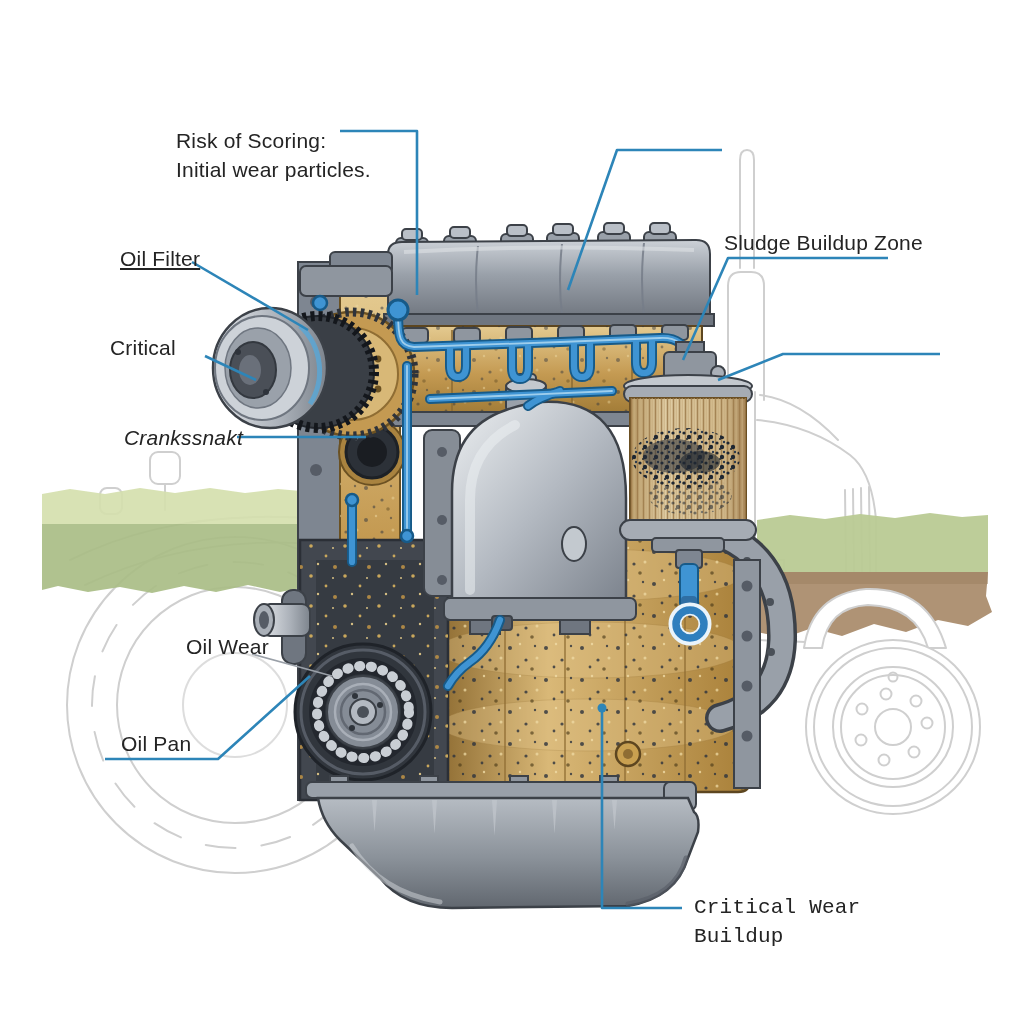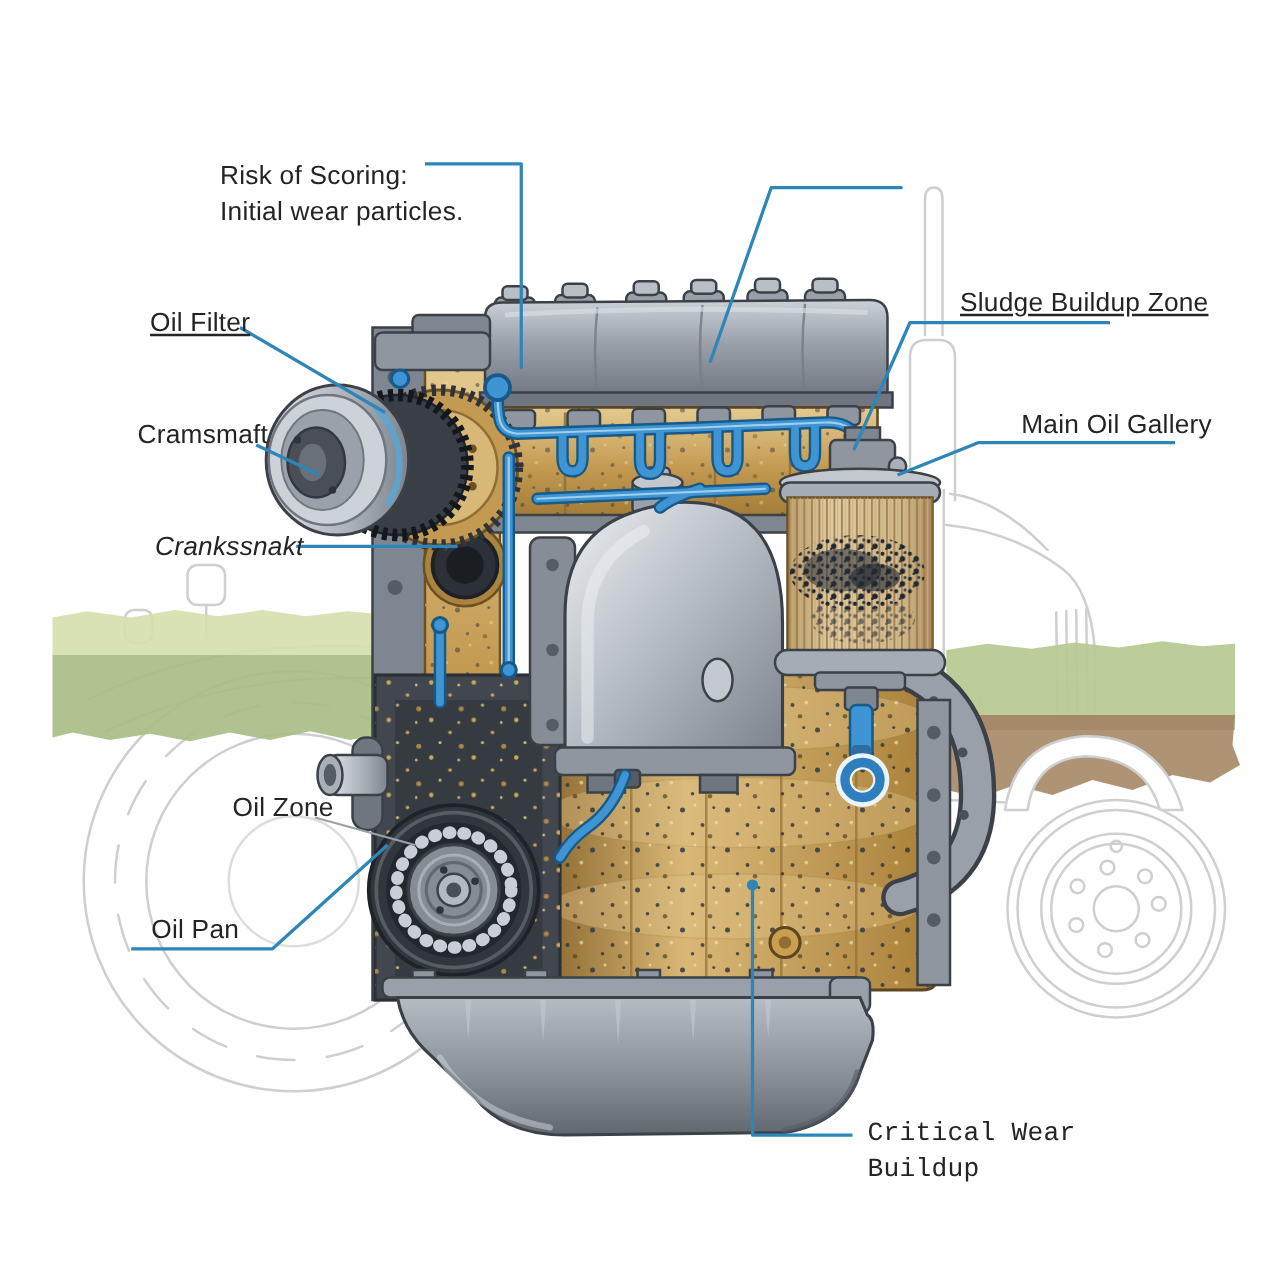--- a/index.html
+++ b/index.html
@@ -415,23 +415,22 @@
     <circle cx="602" cy="708" r="4.5" fill="#2d85b8"></circle>
     <path class="thinline" d="M252,654 L332,676"></path>
   </g>
 </svg>
 
   <div class="label" style="left:176px;top:86px;margin-top:41px;">
     <div>Risk of Scoring:</div>
     <div>Initial wear particles.</div>
   </div>
   <div class="label" style="left:120px;top:245px;text-decoration:underline;">Oil Filter</div>
-  <div class="label" style="left:110px;top:334px;">Cramsmaft</div>
+  <div class="label" style="left:110px;top:334px;">Critical</div>
   <div class="label" style="left:124px;top:424px;font-style:italic;">Crankssnakt</div>
-  <div class="label" style="left:186px;top:633px;">Oil Zone</div>
+  <div class="label" style="left:186px;top:633px;">Oil Wear</div>
   <div class="label" style="left:121px;top:730px;">Oil Pan</div>
-  <div class="label" style="left:768px;top:229px;text-decoration:underline;">Sludge Buildup Zone</div>
-  <div class="label" style="left:817px;top:326px;">Main Oil Gallery</div>
+  <div class="label" style="left:724px;top:229px;">Sludge Buildup Zone</div>
   <div class="label" style="left:694px;top:894px;font-family:Liberation Mono, monospace;">
     <div>Critical Wear</div>
     <div>Buildup</div>
   </div>
 </div>
 
 </body></html>

